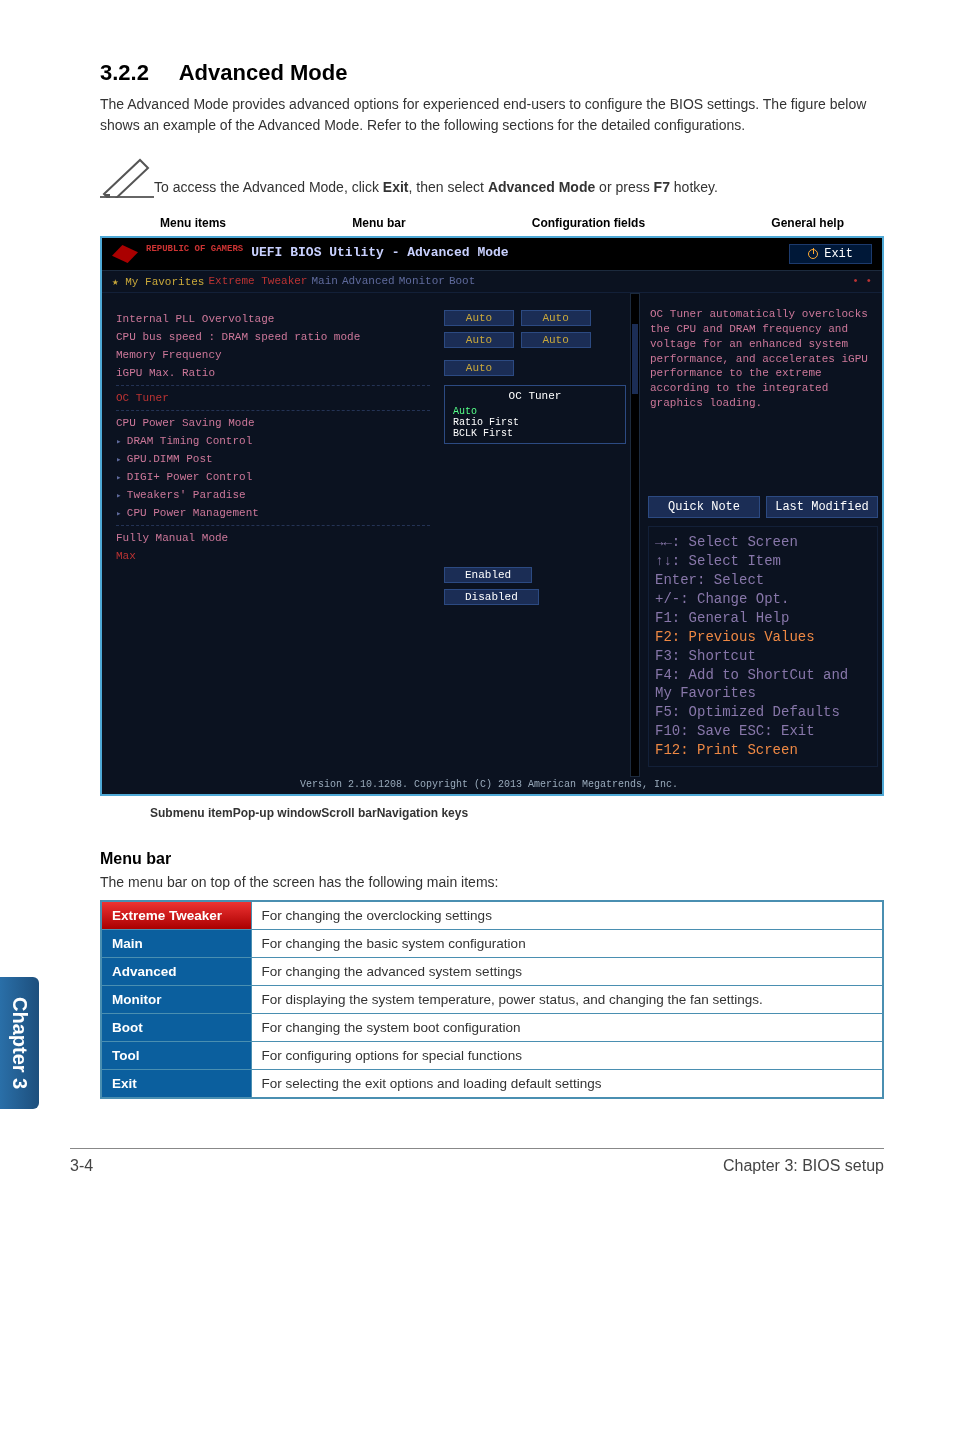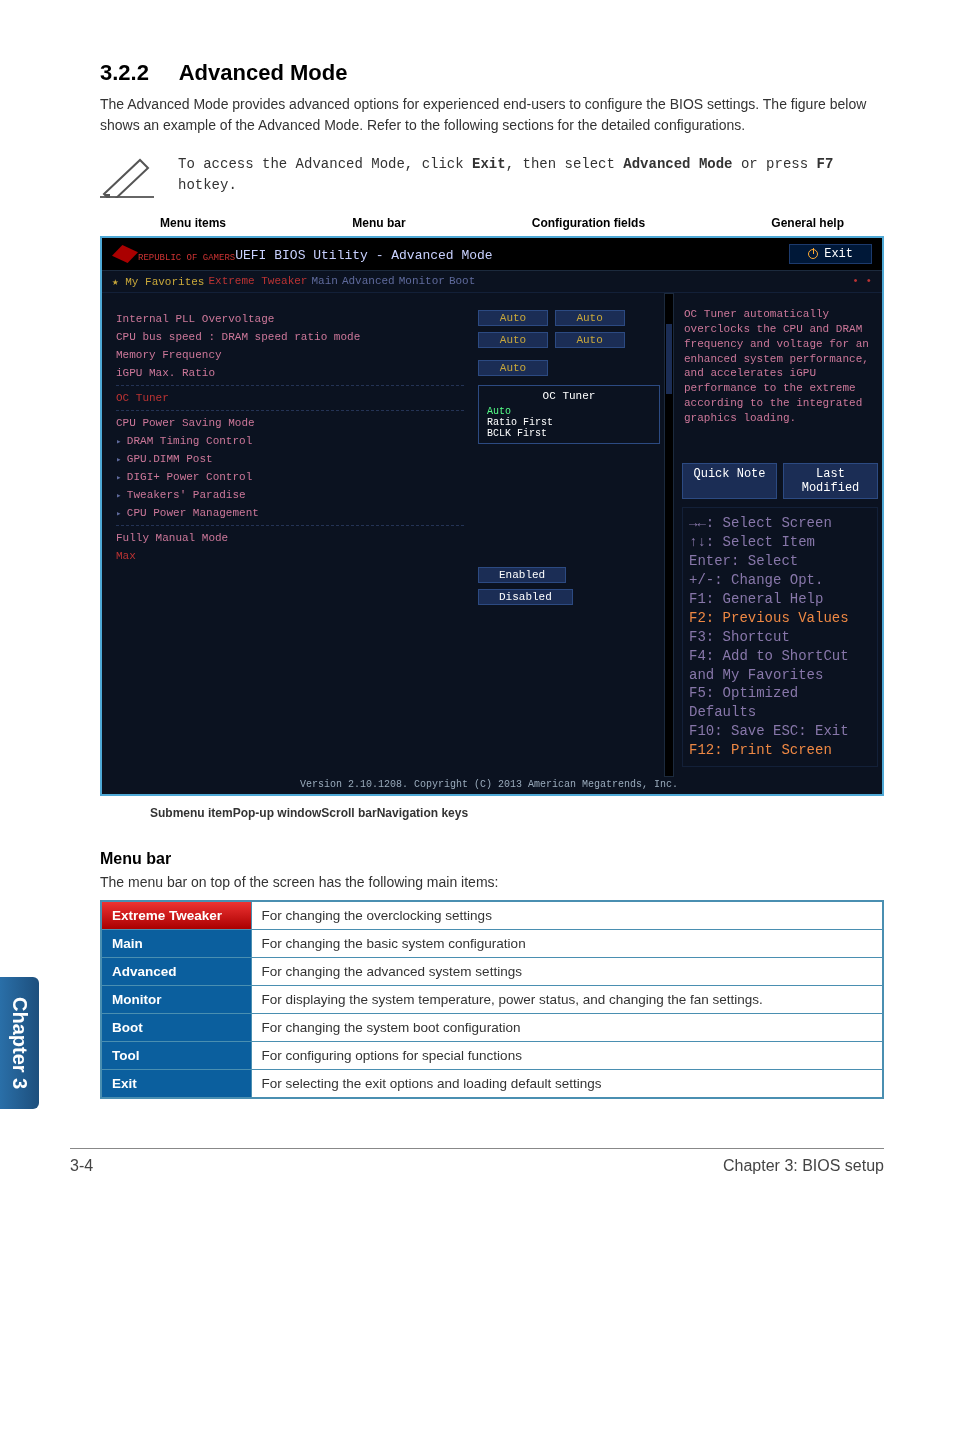--- a/index.html
+++ b/index.html
@@ -22,24 +22,22 @@
     color: #000;
     margin-bottom: 8px;
   }
   p.intro {
     color: #333;
     line-height: 1.5;
     margin-bottom: 18px;
   }
   .note-row {
     display: flex;
-    align-items: flex-start;
-    gap: 24px;
+    align-items: flex-end;
     margin: 10px 0 8px 0;
-    font-family: Liberation Mono, monospace;
   }
   .pencil-icon {
     width: 54px; height: 44px;
     border-bottom: 2px solid #666;
     position: relative;
   }
   .pencil-icon svg { width: 54px; height: 44px; }
   .note-text { flex: 1; line-height: 1.5; }
 
   .labels-row {
@@ -64,21 +62,21 @@
   }
   .bios-header {
     background: #000;
     padding: 6px 10px;
     display: flex;
     align-items: center;
     justify-content: space-between;
     border-bottom: 1px solid #1c2a3d;
   }
   .bios-logo {
-    display: flex; align-items: flex-end; 
+    display: flex; align-items: flex-start; gap: 8px; font-weight: bold;
   }
   .bios-logo .rog {
     width: 26px; height: 18px; background: #a00;
     clip-path: polygon(0 60%, 40% 0, 100% 40%, 60% 100%);
   }
   .bios-logo-text { color: #c33; font-size: 9px; line-height: 1; }
   .bios-title { color: #c9d1ff; font-size: 13px; }
   .exit-btn {
     background: #001838;
     border: 1px solid #1c3a6d;
@@ -110,21 +108,21 @@
     flex: 1.15;
     padding: 14px 10px 10px 14px;
     position: relative;
   }
   .bios-mid {
     width: 190px;
     padding: 14px 4px;
     position: relative;
   }
   .bios-right {
-    width: 208px;
+    width: 242px;
     padding: 10px 4px 10px 8px;
     display:flex; flex-direction:column;
   }
   .bios-left .item { color: #c79; margin: 6px 0; font-size:11px; }
   .bios-left .item.sub::before { content: "▸ "; color:#5f6a9c; font-size:9px; }
   .bios-left .hr { border-top:1px dashed #243355; margin:6px 0; }
   .bios-left .redline { color:#b33; }
   .pill {
     background: #1b2d55;
     color: #fff;

